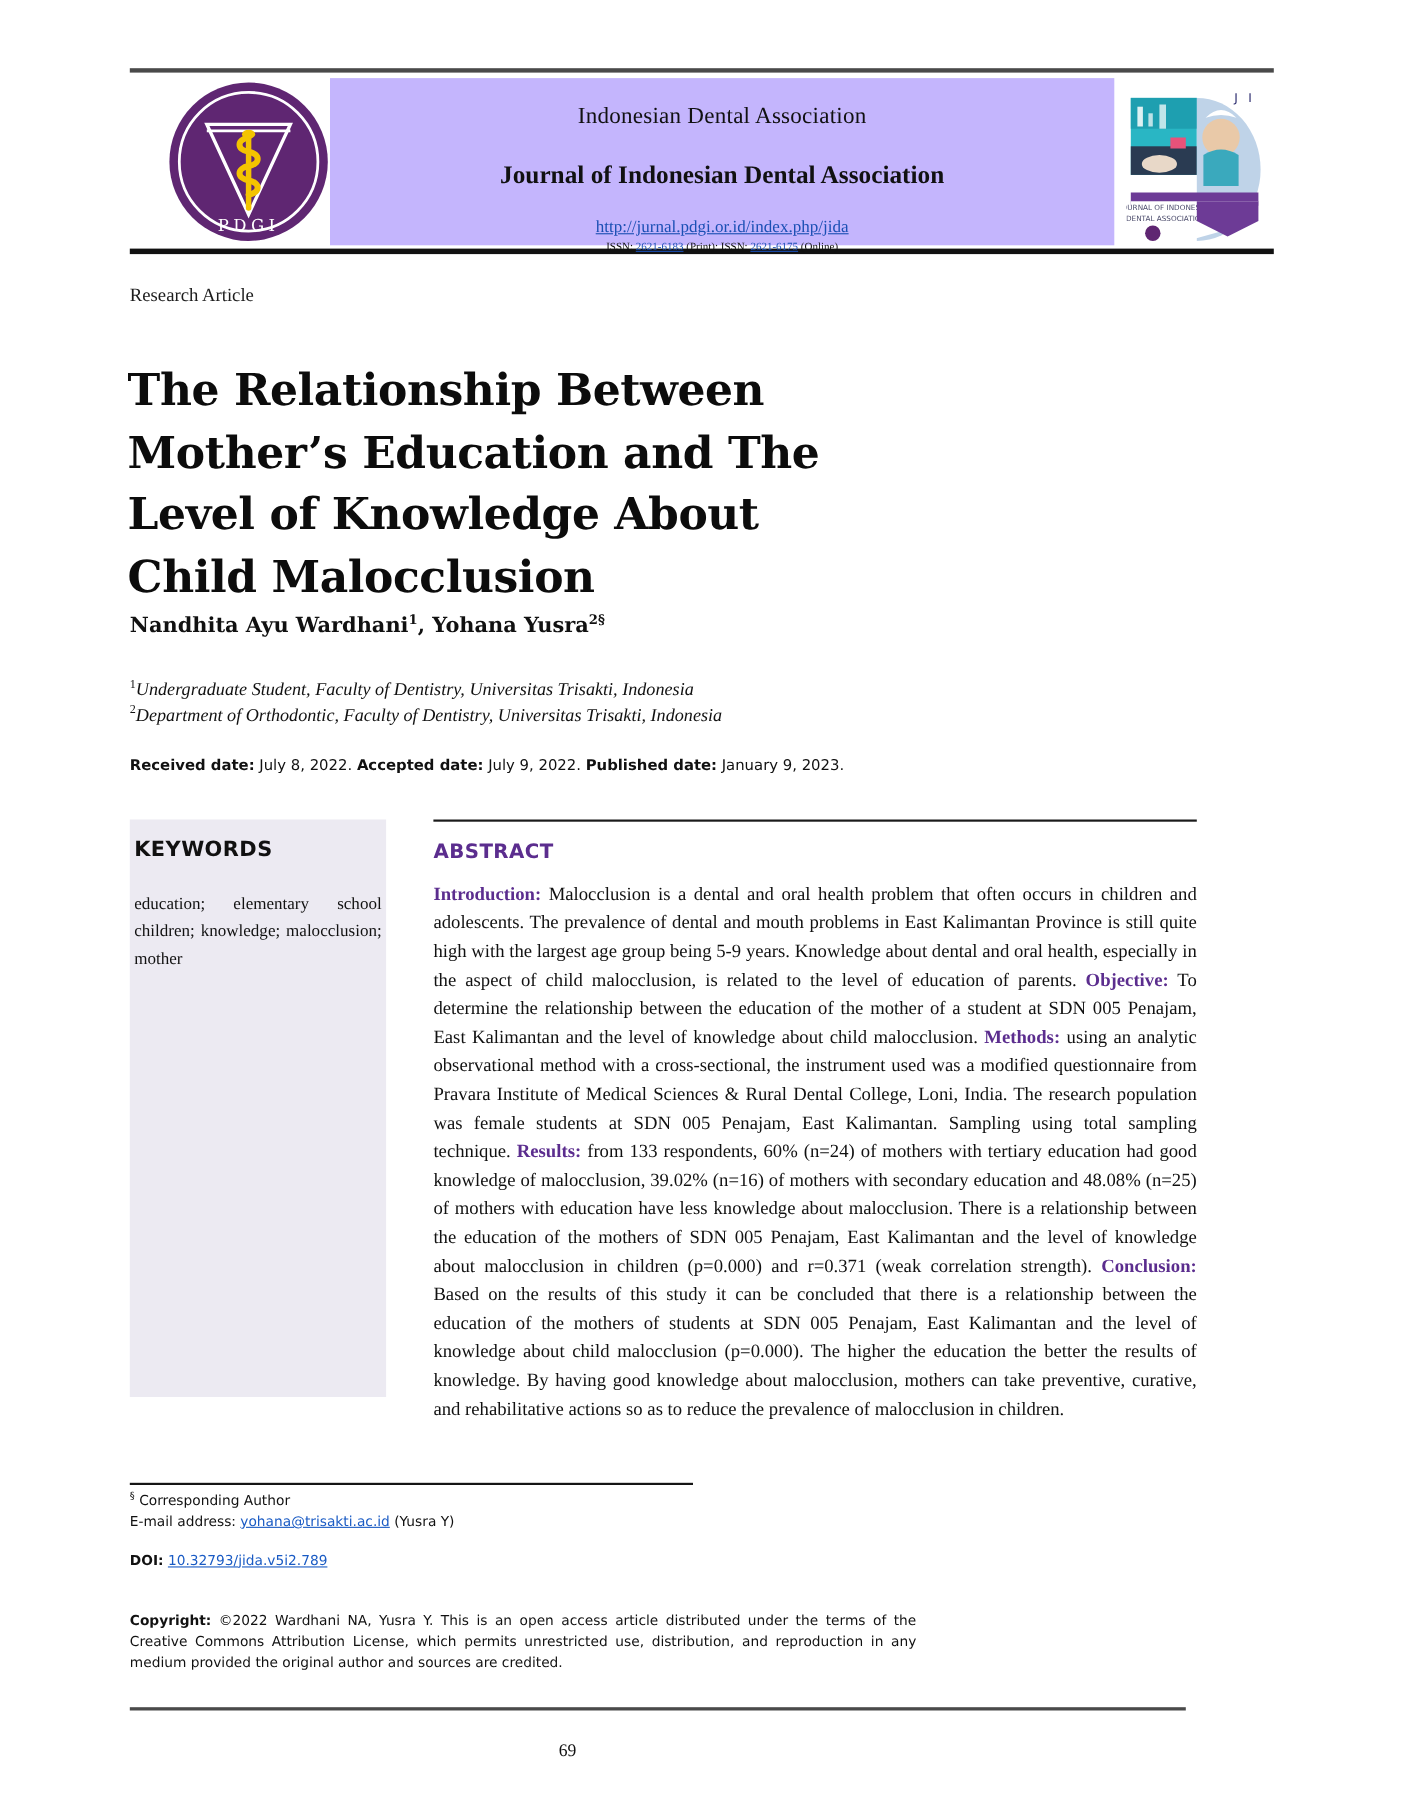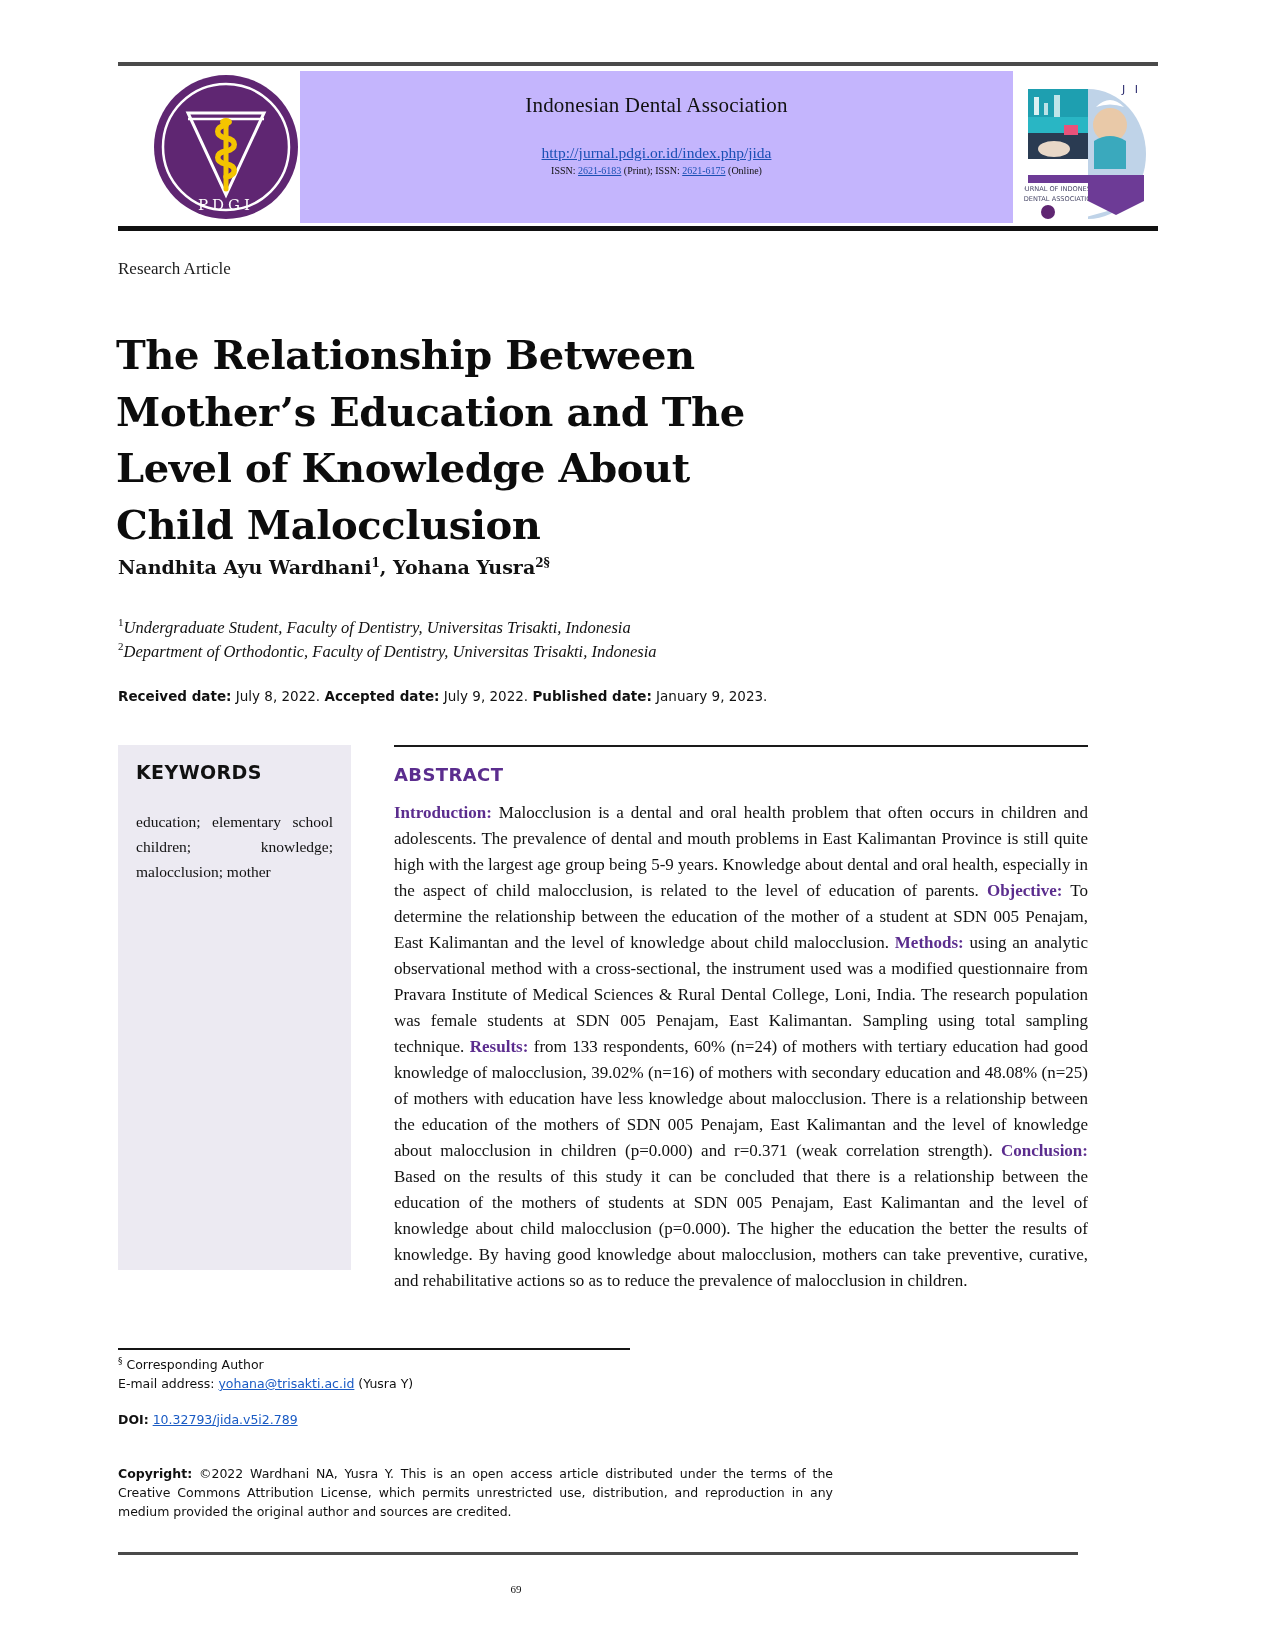--- a/index.html
+++ b/index.html
@@ -173,21 +173,21 @@
 
   
   .kw-box {
     position: absolute;
     left: 118px;
     top: 745px;
     width: 233px;
     height: 525px;
     background: #eceaf2;
     box-sizing: border-box;
-    padding: 16px 18px;
+    padding: 16px 4px;
   }
   .kw-heading {
     font-family: "DejaVu Sans", sans-serif;
     font-size: 19px;
     font-weight: bold;
     color: #111;
     letter-spacing: 0.4px;
   }
   .kw-list {
     margin-top: 26px;
@@ -274,21 +274,21 @@
     height: 3px;
     background: #4a4a4a;
   }
   .page-number {
     position: absolute;
     left: 0;
     top: 1583px;
     width: 1032px;
     text-align: center;
     font-family: "Liberation Serif", serif;
-    font-size: 11px;
+    font-size: 16px;
     color: #111;
   }
 </style>
 </head>
 <body>
 
 <div class="page">
 
   <div class="masthead-wrap">
     <div class="rule-top"></div>
@@ -303,20 +303,21 @@
           <line x1="36" y1="46" x2="112" y2="46" stroke="#ffffff" stroke-width="2.5"></line>
           <path d="M74,48 L74,116" stroke="#f4c400" stroke-width="5" fill="none" stroke-linecap="round"></path>
           <path d="M74,52 C63,54 63,63 74,65 C85,67 85,76 74,78 C63,80 63,89 74,91 C85,93 85,102 74,104" stroke="#f4c400" stroke-width="5.5" fill="none" stroke-linecap="round"></path>
           <ellipse cx="74" cy="49" rx="6" ry="4" fill="#f4c400"></ellipse>
           <text x="74" y="137" font-family="DejaVu Serif, serif" font-size="15" fill="#ffffff" text-anchor="middle" letter-spacing="4">PDGI</text>
         </svg>
       </div>
 
       <div class="title-cell">
         <div class="assoc-name">Indonesian Dental Association</div>
+        <div class="journal-name">Journal of Indonesian Dental Association</div>
         <a class="journal-url" href="#">http://jurnal.pdgi.or.id/index.php/jida</a>
         <div class="issn-line">
           <span>ISSN: </span><a href="#">2621-6183</a><span> (Print); ISSN: </span><a href="#">2621-6175</a><span> (Online)</span>
         </div>
       </div>
 
       <div class="cover-cell">
         <svg class="cover-thumb" viewBox="0 0 124 140">
           <rect x="0" y="0" width="124" height="140" fill="#ffffff"></rect>
           <rect x="4" y="10" width="60" height="70" fill="#29b6c4"></rect>

